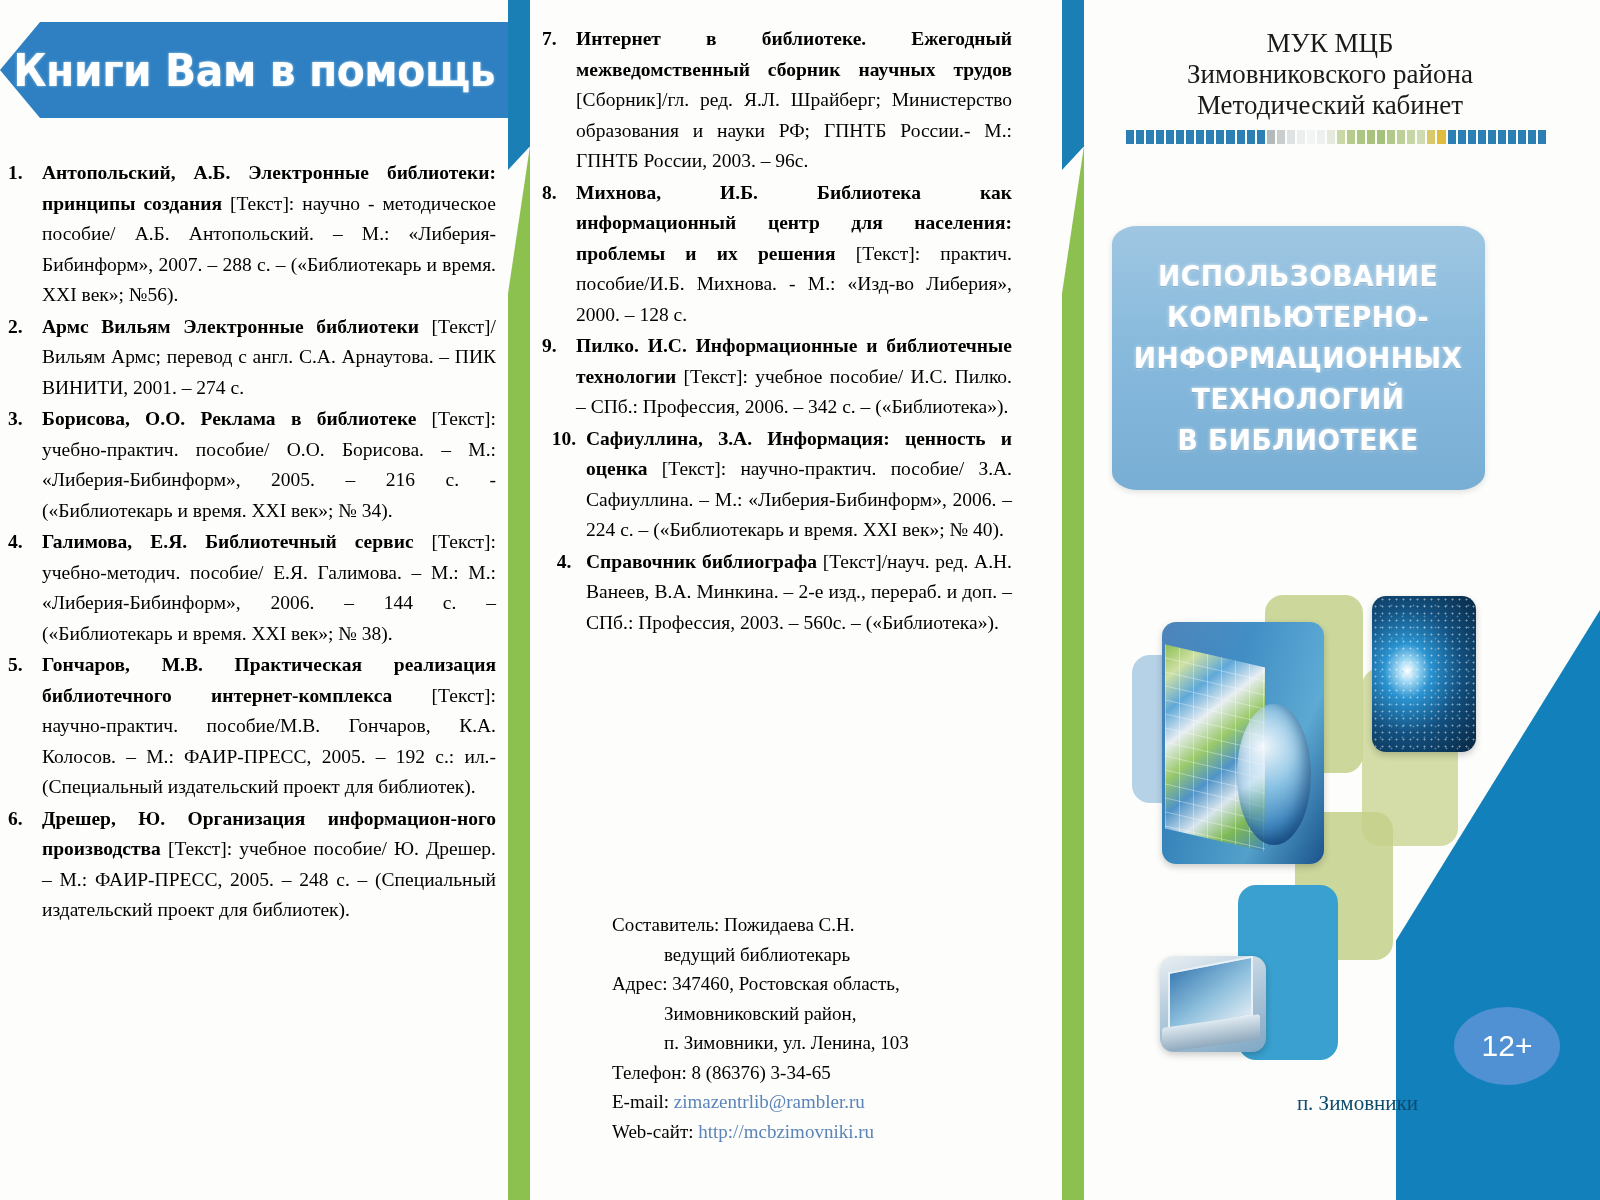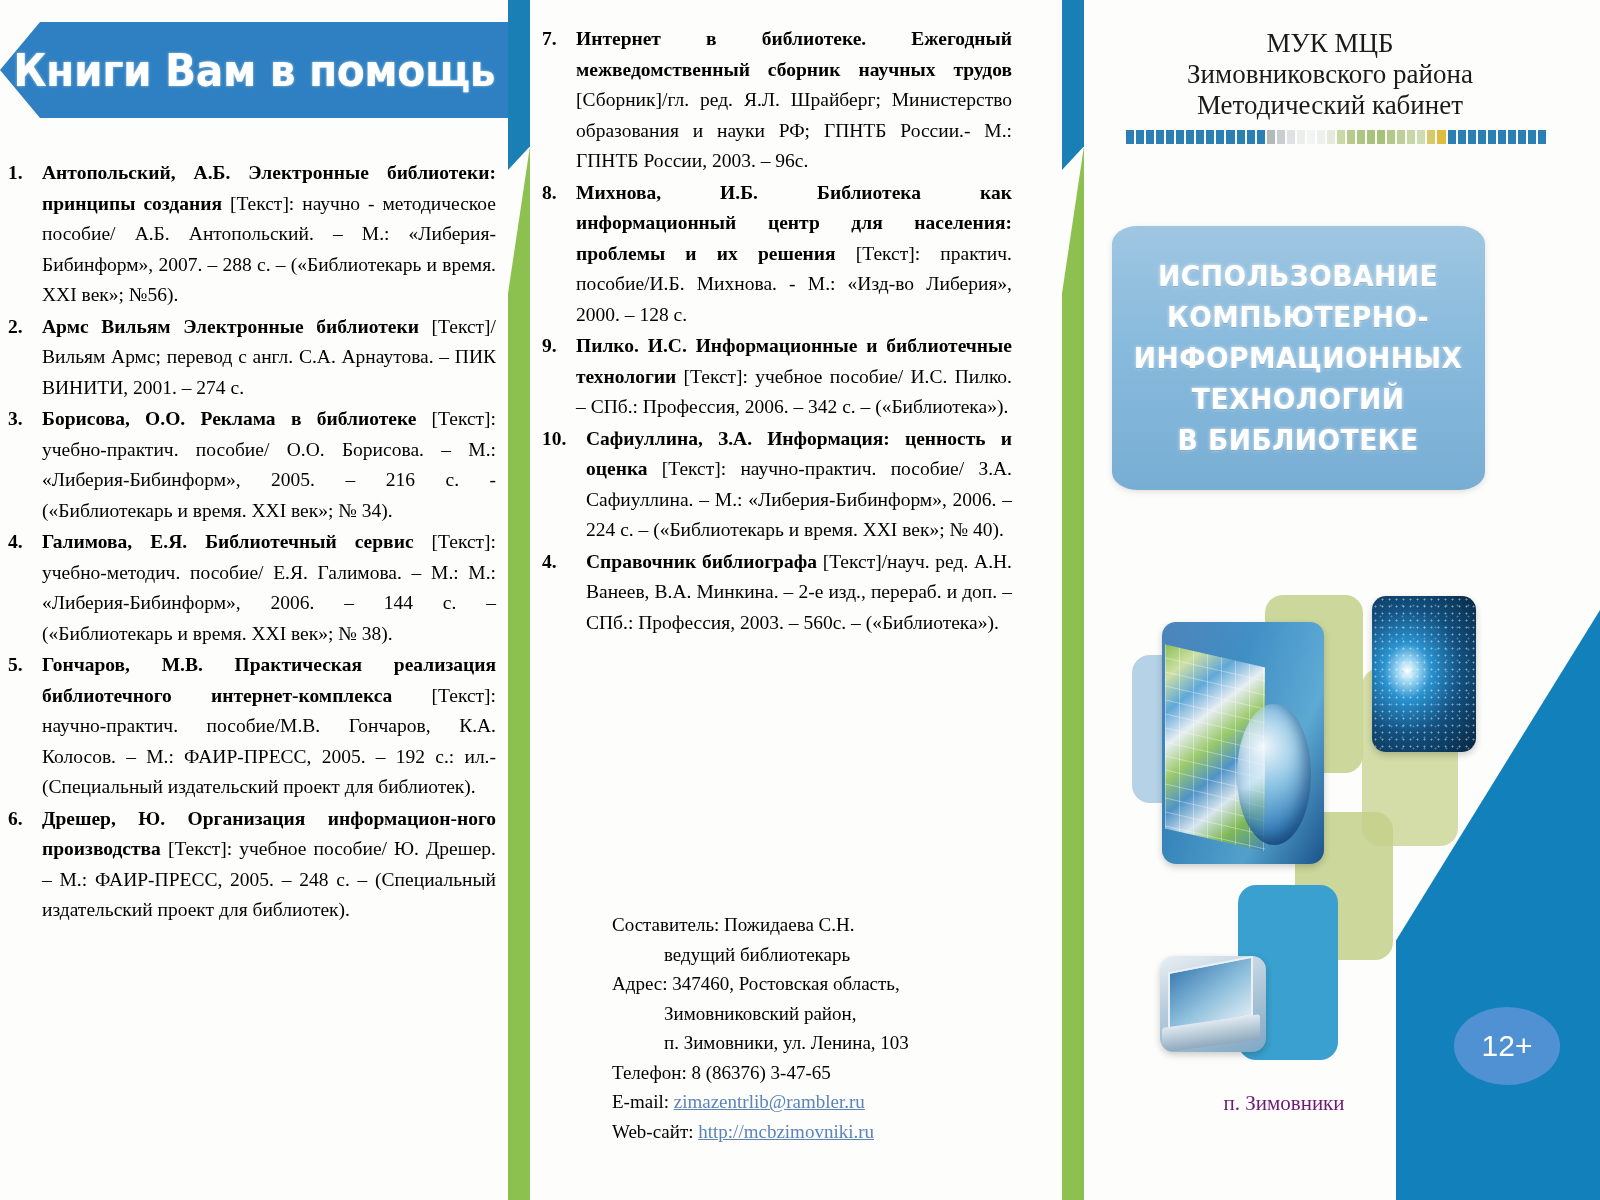--- a/index.html
+++ b/index.html
@@ -89,21 +89,21 @@
   .bibnum {
     font-family: "Liberation Serif", serif;
     font-weight: bold;
     font-size: 19.5px;
     line-height: 30.5px;
     width: 34px;
     flex: 0 0 34px;
     text-align: left;
     color: #000;
   }
-  .bibnum.wide { width: 44px; flex: 0 0 44px; }
+  .bibnum.wide { width: 44px; flex: 0 0 44px; text-align: center; }
   .bibtext {
     flex: 1;
     font-size: 19.5px;
     line-height: 30.5px;
     text-align: justify;
     color: #000;
     hyphens: none;
   }
   .bibtext b { font-weight: bold; }
 
@@ -121,21 +121,20 @@
     left: 72px;
     top: 910px;
     width: 420px;
     font-size: 19px;
     line-height: 29.5px;
     color: #000;
   }
   .contact .ind { padding-left: 52px; }
   .contact a, .contact .link {
     color: #5a84b8;
-    text-decoration: underline;
   }
 
   
   .col3 {
     position: absolute;
     left: 1090px; top: 0;
     width: 510px;
     height: 1200px;
     overflow: hidden;
   }
@@ -292,24 +291,24 @@
     align-items: center;
     justify-content: center;
     color: #ffffff;
     font-family: "Liberation Sans", sans-serif;
     font-size: 30px;
   }
   .place {
     position: absolute;
     left: 60px; top: 1088px;
     width: 268px;
-    text-align: center;
+    text-align: right;
     font-size: 21px;
     line-height: 31px;
-    color: #701a75;
+    color: #0c4a6e;
   }
 </style>
 </head>
 <body>
 
 <div class="page">
 
   <div class="col1">
     <div class="banner">
       <div class="banner-title">Книги Вам в помощь</div>
@@ -370,21 +369,21 @@
           <div class="bibtext"><b>Справочник библиографа</b> [Текст]/науч. ред. А.Н. Ванеев, В.А. Минкина. – 2-е изд., перераб. и доп. – СПб.: Профессия, 2003. – 560с. – («Библиотека»).</div>
         </div>
       </div>
 
     <div class="contact">
       <div>Составитель: Пожидаева С.Н.</div>
       <div class="ind">ведущий библиотекарь</div>
       <div>Адрес: 347460, Ростовская область,</div>
       <div class="ind">Зимовниковский район,</div>
       <div class="ind">п. Зимовники, ул. Ленина, 103</div>
-      <div>Телефон: 8 (86376) 3-47-65</div>
+      <div>Телефон: 8 (86376) 3-34-65</div>
       <div>
         <span>E-mail: </span><span class="link">zimazentrlib@rambler.ru</span>
       </div>
       <div>
         <span>Web-сайт: </span><span class="link">http://mcbzimovniki.ru</span>
       </div>
     </div>
   </div>
 
   <div class="divider" id="divider-2">

